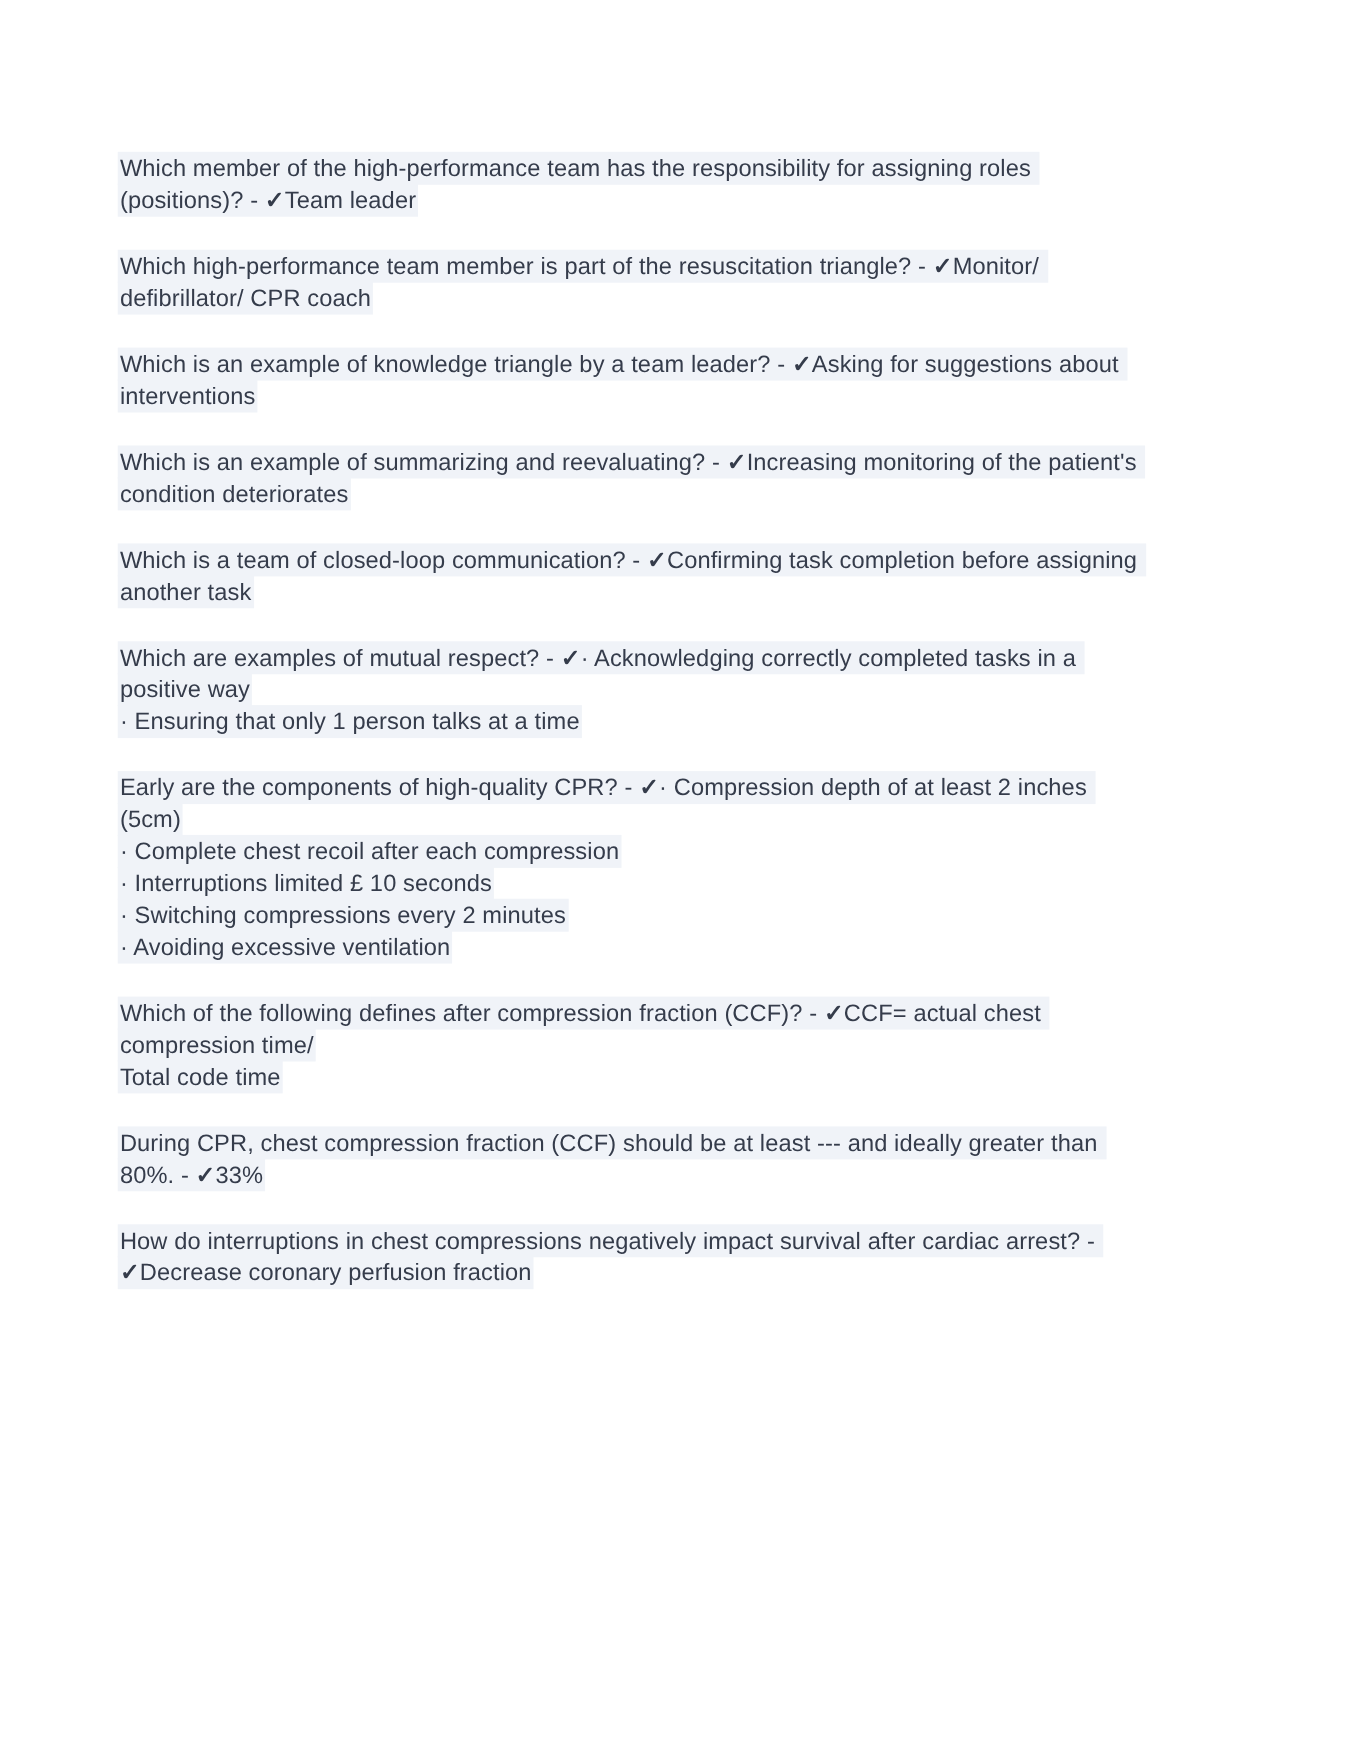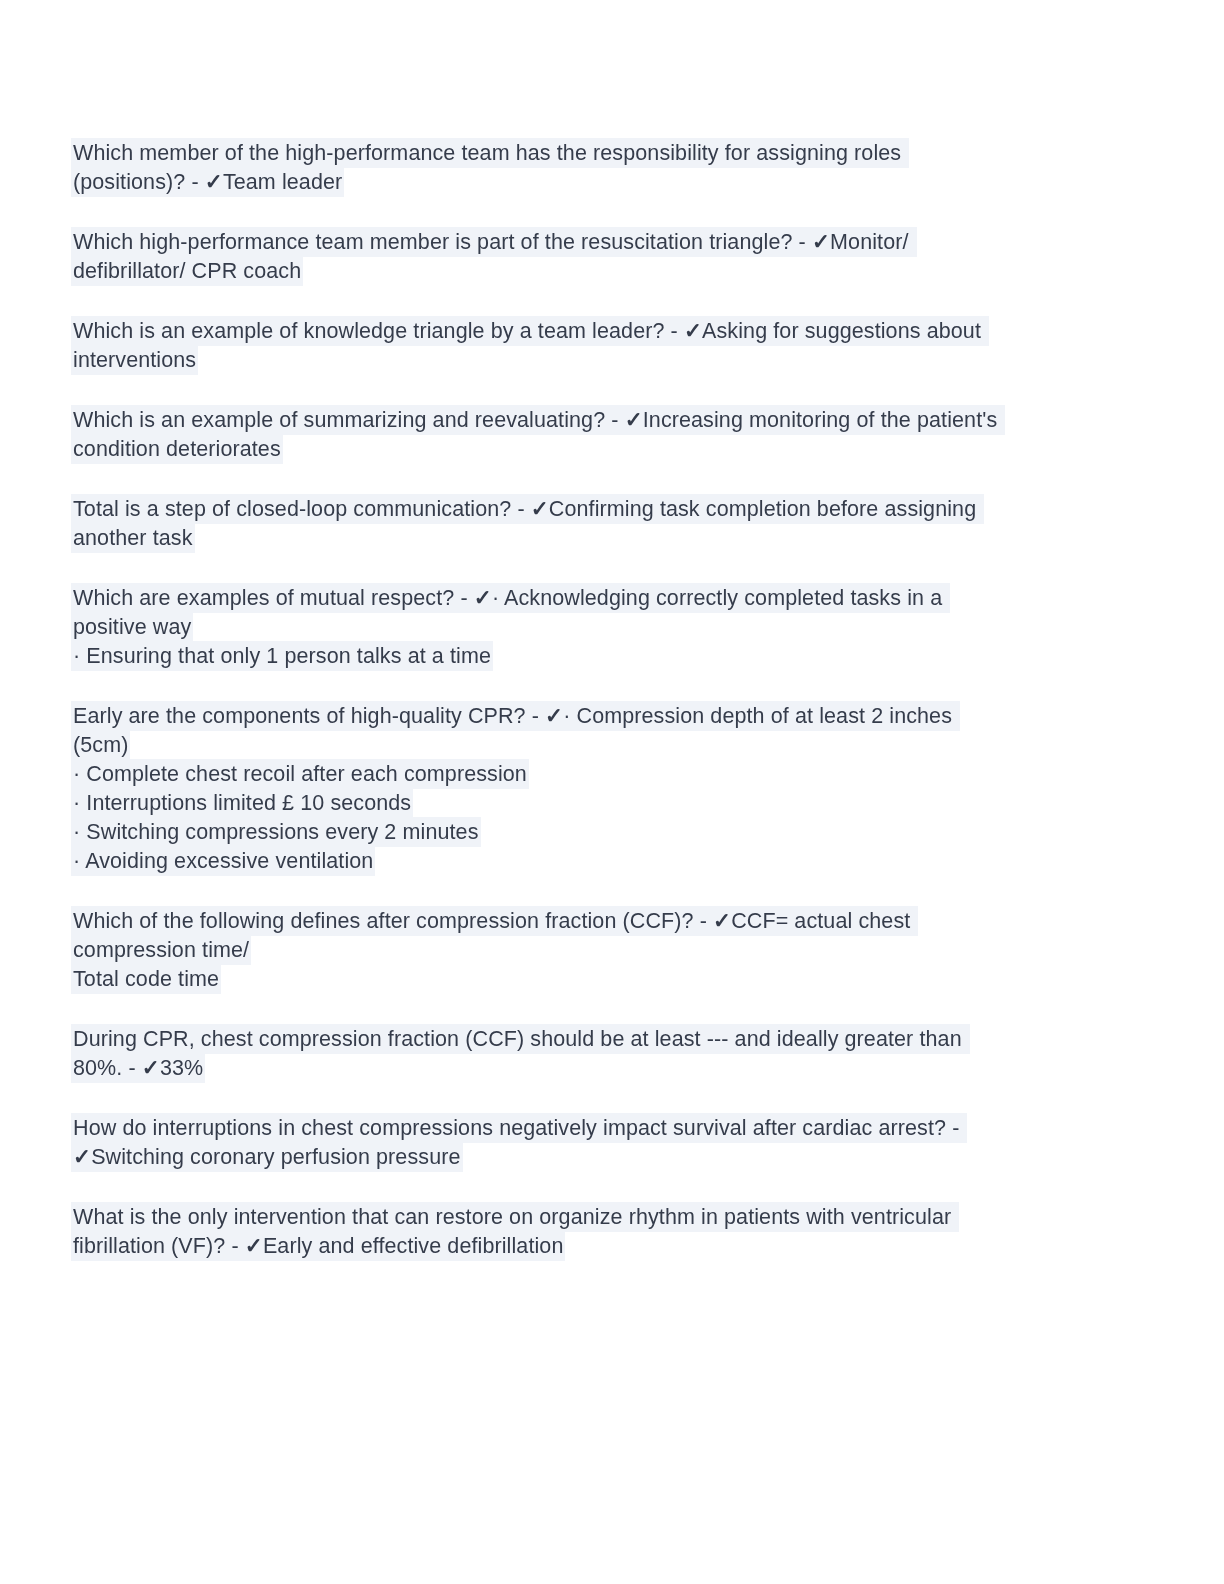--- a/index.html
+++ b/index.html
@@ -9,21 +9,21 @@
   }
   body {
     width: 1224px;
     height: 1584px;
     overflow: hidden;
     font-family: "Liberation Sans", sans-serif;
   }
   .page {
     box-sizing: content-box;
     width: 935px;
-    padding: 139px 146px 0 71px;
+    padding: 139px 146px 0 107px;
   }
   .card {
     margin: 0 0 31px 0;
     font-size: 21.5px;
     line-height: 29px;
     color: #353c4b;
     letter-spacing: 0.1px;
     white-space: pre-wrap;
   }
   .hl {
@@ -37,26 +37,25 @@
   }
 </style>
 </head>
 <body>
 
 <div class="page">
   <p class="card"><span class="hl"><span>Which member of the high-performance team has the responsibility for assigning roles (positions)?</span><span> - </span><span class="check">✓</span><span>Team leader</span></span></p>
   <p class="card"><span class="hl"><span>Which high-performance team member is part of the resuscitation triangle?</span><span> - </span><span class="check">✓</span><span>Monitor/ defibrillator/ CPR coach</span></span></p>
   <p class="card"><span class="hl"><span>Which is an example of knowledge triangle by a team leader?</span><span> - </span><span class="check">✓</span><span>Asking for suggestions about interventions</span></span></p>
   <p class="card"><span class="hl"><span>Which is an example of summarizing and reevaluating?</span><span> - </span><span class="check">✓</span><span>Increasing monitoring of the patient's condition deteriorates</span></span></p>
-  <p class="card"><span class="hl"><span>Total is a step of closed-loop communication?</span><span> - </span><span class="check">✓</span><span>Confirming task completion before assigning another task</span></span></p>
+  <p class="card"><span class="hl"><span>Which is a team of closed-loop communication?</span><span> - </span><span class="check">✓</span><span>Confirming task completion before assigning another task</span></span></p>
   <p class="card"><span class="hl"><span>Which are examples of mutual respect?</span><span> - </span><span class="check">✓</span><span>· Acknowledging correctly completed tasks in a positive way
 · Ensuring that only 1 person talks at a time</span></span></p>
   <p class="card"><span class="hl"><span>Early are the components of high-quality CPR?</span><span> - </span><span class="check">✓</span><span>· Compression depth of at least 2 inches (5cm)
 · Complete chest recoil after each compression
 · Interruptions limited £ 10 seconds
 · Switching compressions every 2 minutes
 · Avoiding excessive ventilation</span></span></p>
   <p class="card"><span class="hl"><span>Which of the following defines after compression fraction (CCF)?</span><span> - </span><span class="check">✓</span><span>CCF= actual chest compression time/
 Total code time</span></span></p>
   <p class="card"><span class="hl"><span>During CPR, chest compression fraction (CCF) should be at least --- and ideally greater than 80%.</span><span> - </span><span class="check">✓</span><span>33%</span></span></p>
-  <p class="card"><span class="hl"><span>How do interruptions in chest compressions negatively impact survival after cardiac arrest?</span><span> - </span><span class="check">✓</span><span>Switching coronary perfusion pressure</span></span></p>
-  <p class="card"><span class="hl"><span>What is the only intervention that can restore on organize rhythm in patients with ventricular fibrillation (VF)?</span><span> - </span><span class="check">✓</span><span>Early and effective defibrillation</span></span></p>
+  <p class="card"><span class="hl"><span>How do interruptions in chest compressions negatively impact survival after cardiac arrest?</span><span> - </span><span class="check">✓</span><span>Decrease coronary perfusion fraction</span></span></p>
 </div>
 
 </body></html>

